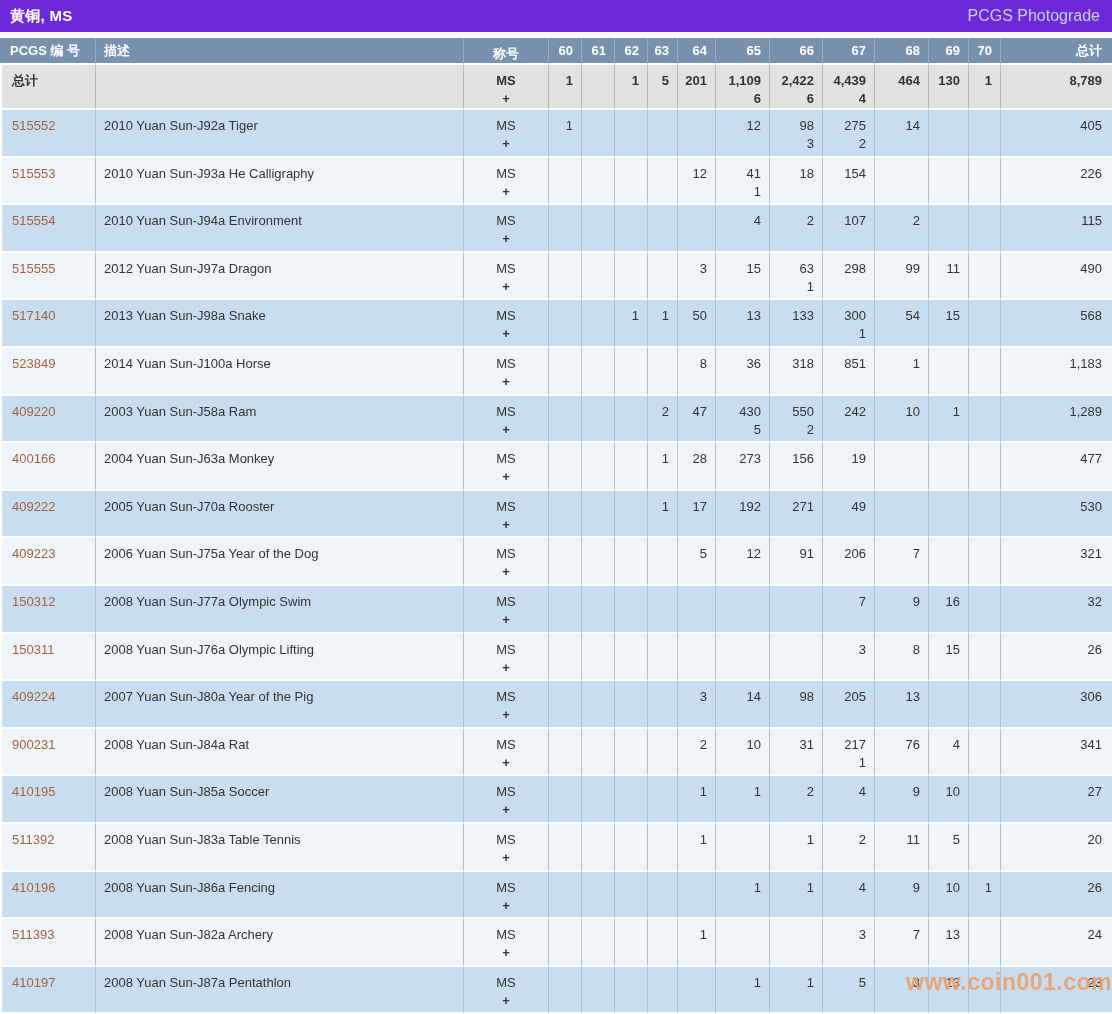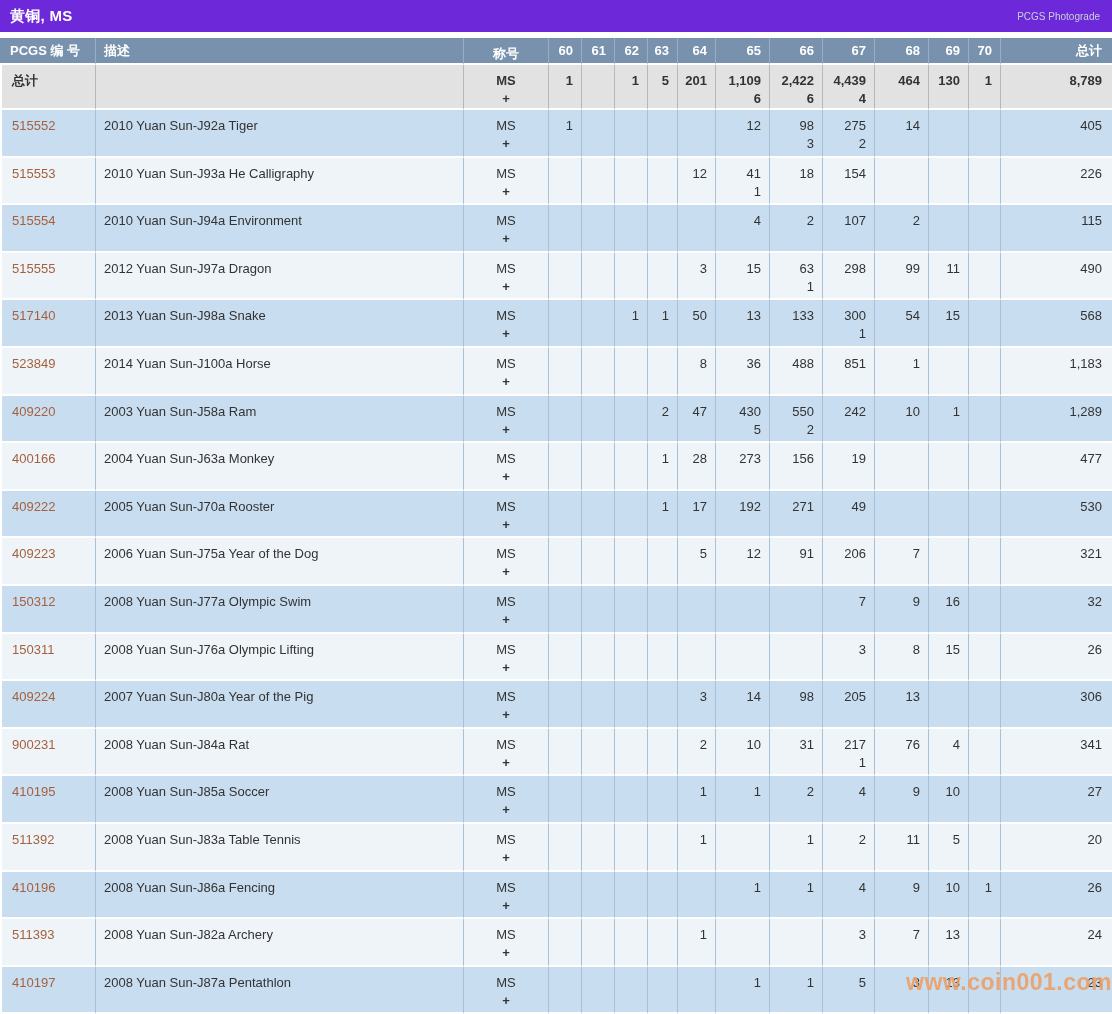--- a/index.html
+++ b/index.html
@@ -27,21 +27,21 @@
     margin-bottom: 6px;
   }
   .title-bar .page-title {
     color: #ffffff;
     font-size: 15px;
     font-weight: bold;
     letter-spacing: 0.3px;
   }
   .title-bar .photograde {
     color: #c6d1de;
-    font-size: 10px;
+    font-size: 16px;
     cursor: pointer;
   }
   
   table.pop-table {
     width: 1112px;
     table-layout: fixed;
     border-collapse: separate;
     border-spacing: 0;
     font-size: 13px;
   }
@@ -513,21 +513,21 @@
           </td>
     <td class="col-grade">
             <div>8</div>
             <div></div>
           </td>
     <td class="col-grade">
             <div>36</div>
             <div></div>
           </td>
     <td class="col-grade">
-            <div>488</div>
+            <div>318</div>
             <div></div>
           </td>
     <td class="col-grade">
             <div>851</div>
             <div></div>
           </td>
     <td class="col-grade">
             <div>1</div>
             <div></div>
           </td>

